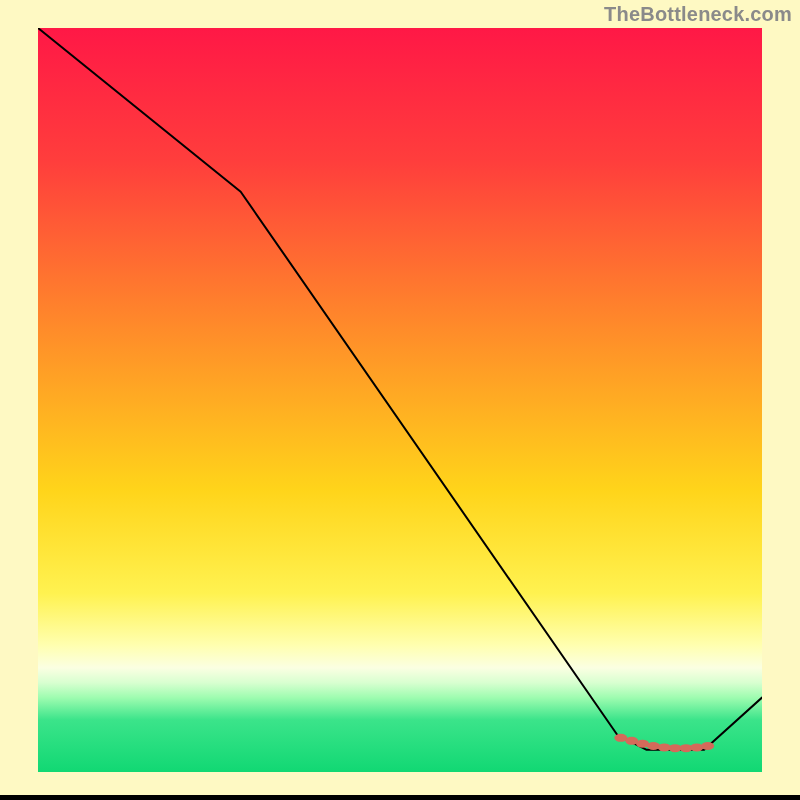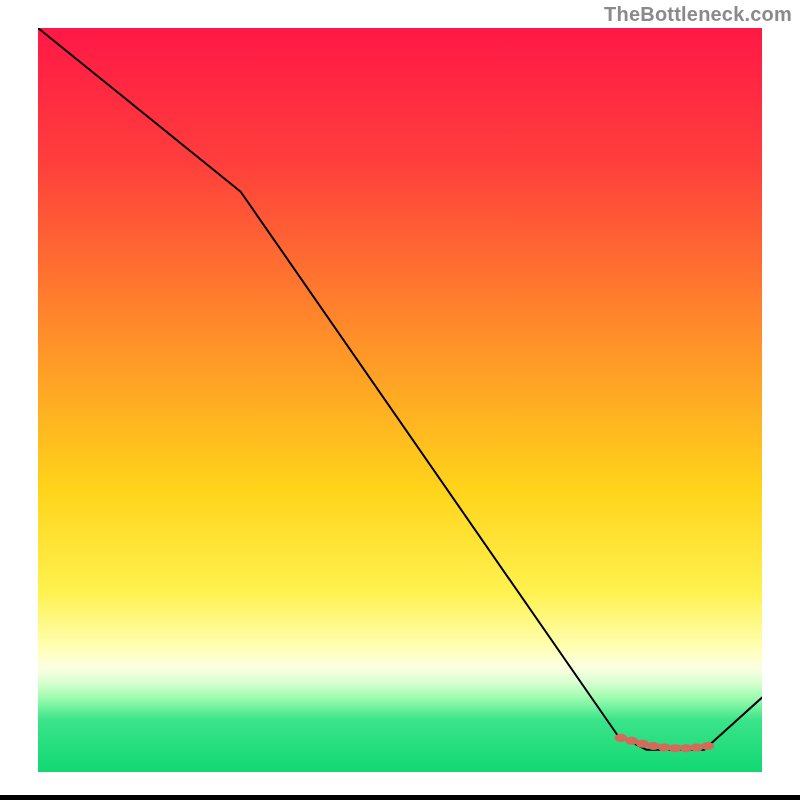--- a/index.html
+++ b/index.html
@@ -8,21 +8,21 @@
     width: 800px;
     height: 800px;
     background: #000;
     overflow: hidden;
     font-family: Arial, Helvetica, sans-serif;
   }
   .frame {
     position: relative;
     width: 800px;
     height: 795px;
-    background: #ffffff;
+    background: #fef9c3;
   }
   .attribution {
     position: absolute;
     top: 3px;
     right: 8px;
     font-size: 20px;
     font-weight: bold;
     color: #8a8a8a;
     letter-spacing: 0.2px;
   }

